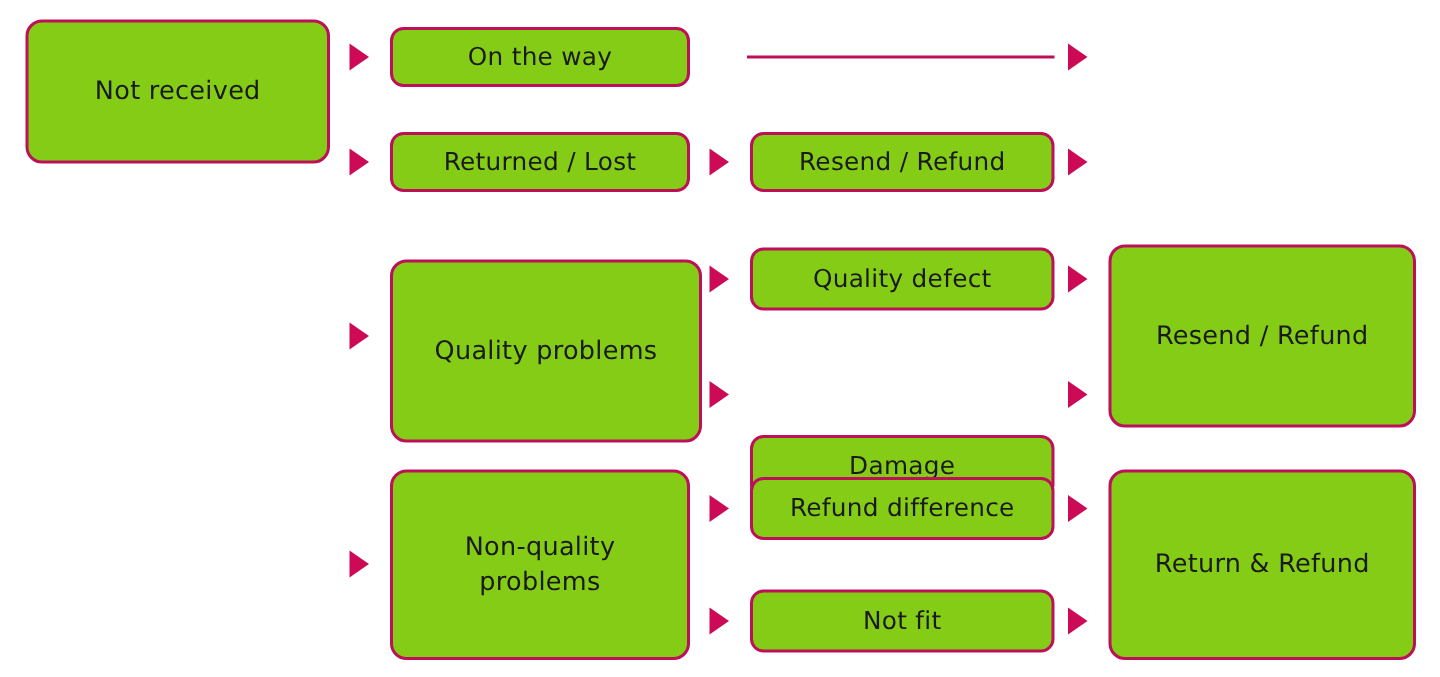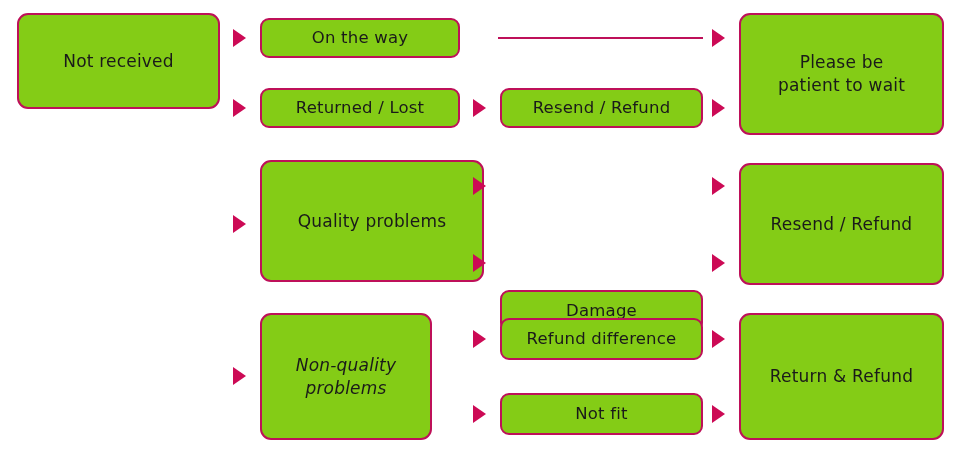--- a/index.html
+++ b/index.html
@@ -78,44 +78,43 @@
   <div class="arrow" style="left:233px; top:99px;"></div>
 
   <div class="node small" style="left:260px; top:88px; width:200px; height:40px;">Returned / Lost</div>
 
   <div class="arrow" style="left:473px; top:99px;"></div>
 
   <div class="node small" style="left:500px; top:88px; width:203px; height:40px;">Resend / Refund</div>
 
   <div class="arrow" style="left:712px; top:99px;"></div>
 
-  <div class="node" style="left:739px; top:13px; width:205px; height:122px;">Please be
-patient to wait</div>
 
 
   <div class="arrow" style="left:233px; top:215px;"></div>
 
-  <div class="node" style="left:260px; top:160px; width:224px; height:122px;">Quality problems</div>
+  <div class="node" style="left:260px; top:173px; width:208px; height:122px;">Quality problems</div>
 
   <div class="arrow" style="left:473px; top:177px;"></div>
 
+  <div class="node small" style="left:500px; top:165px; width:203px; height:42px;">Quality defect</div>
 
   <div class="arrow" style="left:712px; top:177px;"></div>
 
   <div class="arrow" style="left:473px; top:254px;"></div>
 
   <div class="node small" style="left:500px; top:242px; width:203px; height:42px;margin-top:48px;">Damage</div>
 
   <div class="arrow" style="left:712px; top:254px;"></div>
 
   <div class="node" style="left:739px; top:163px; width:205px; height:122px;">Resend / Refund</div>
 
   <div class="arrow" style="left:233px; top:367px;"></div>
 
-  <div class="node" style="left:260px; top:313px; width:172px; height:127px;font-style:italic;">Non-quality
+  <div class="node" style="left:260px; top:313px; width:200px; height:127px;">Non-quality
 problems</div>
 
   <div class="arrow" style="left:473px; top:330px;"></div>
 
   <div class="node small" style="left:500px; top:318px; width:203px; height:42px;">Refund difference</div>
 
   <div class="arrow" style="left:712px; top:330px;"></div>
 
   <div class="arrow" style="left:473px; top:405px;"></div>
 

